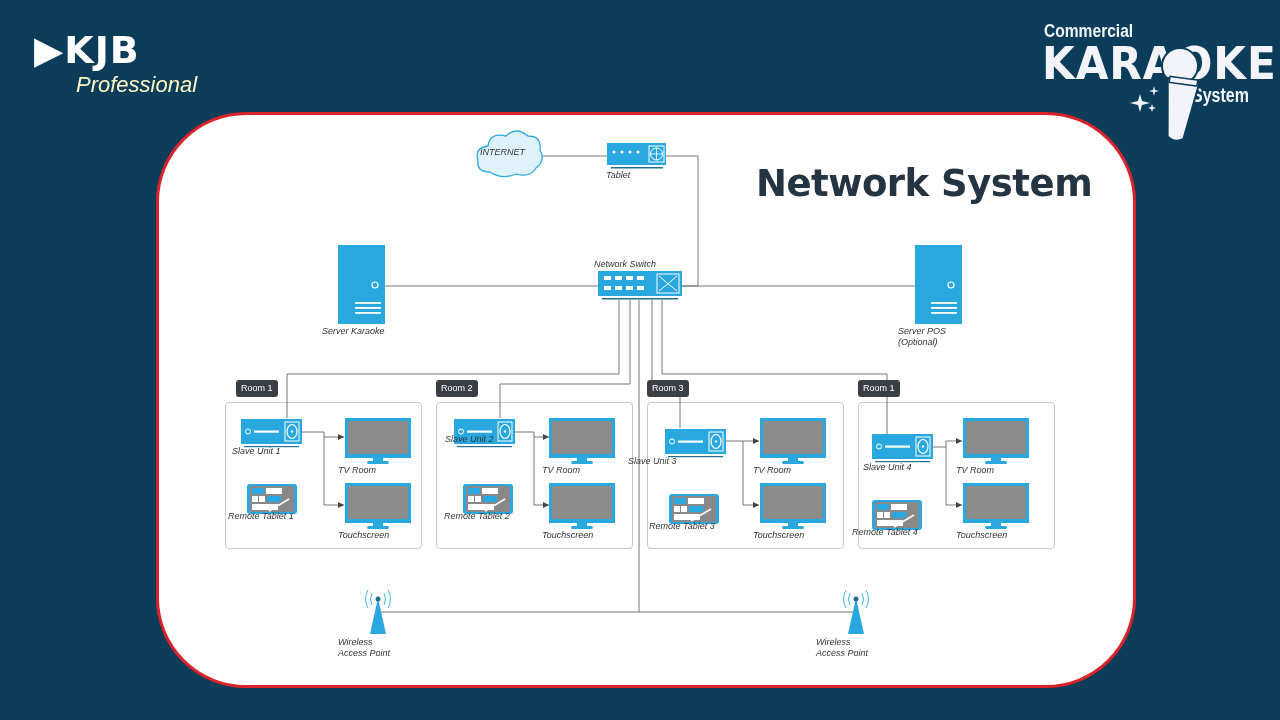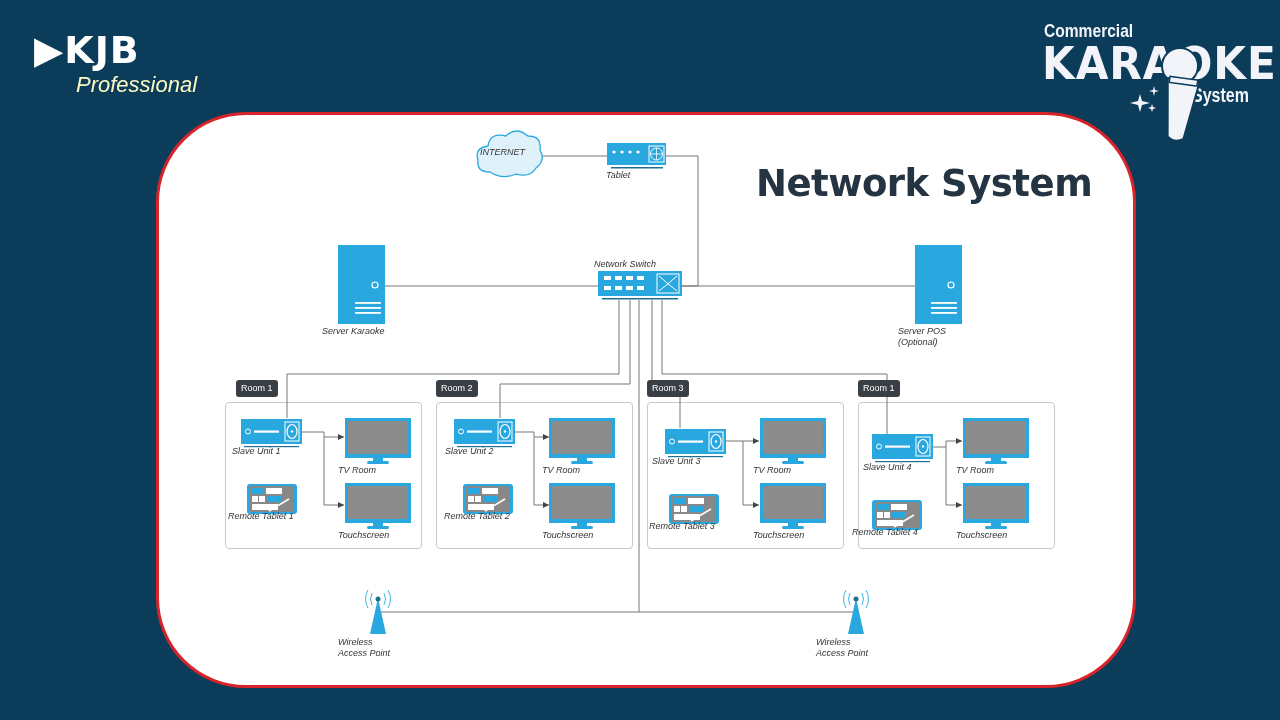--- a/index.html
+++ b/index.html
@@ -294,27 +294,27 @@
     <div>Access Point</div>
 </div>
 
 <div class="room-tag" style="left:236px;top:380px">Room 1</div>
 <div class="lbl" style="left:232px;top:446px;width:78px">Slave Unit 1</div>
 <div class="lbl" style="left:228px;top:511px;width:88px">Remote Tablet 1</div>
 <div class="lbl" style="left:338px;top:465px;width:80px">TV Room</div>
 <div class="lbl" style="left:338px;top:530px;width:80px">Touchscreen</div>
 
 <div class="room-tag" style="left:436px;top:380px">Room 2</div>
-<div class="lbl" style="left:445px;top:446px;width:78px">Slave Unit 2</div>
+<div class="lbl" style="left:445px;top:434px;width:78px">Slave Unit 2</div>
 <div class="lbl" style="left:444px;top:511px;width:88px">Remote Tablet 2</div>
 <div class="lbl" style="left:542px;top:465px;width:80px">TV Room</div>
 <div class="lbl" style="left:542px;top:530px;width:80px">Touchscreen</div>
 
 <div class="room-tag" style="left:647px;top:380px">Room 3</div>
-<div class="lbl" style="left:652px;top:456px;width:78px">Slave Unit 3</div>
+<div class="lbl" style="left:628px;top:456px;width:78px">Slave Unit 3</div>
 <div class="lbl" style="left:649px;top:521px;width:88px">Remote Tablet 3</div>
 <div class="lbl" style="left:753px;top:465px;width:80px">TV Room</div>
 <div class="lbl" style="left:753px;top:530px;width:80px">Touchscreen</div>
 
 <div class="room-tag" style="left:858px;top:380px">Room 1</div>
 <div class="lbl" style="left:863px;top:462px;width:78px">Slave Unit 4</div>
 <div class="lbl" style="left:852px;top:527px;width:88px">Remote Tablet 4</div>
 <div class="lbl" style="left:956px;top:465px;width:80px">TV Room</div>
 <div class="lbl" style="left:956px;top:530px;width:80px">Touchscreen</div>
 

